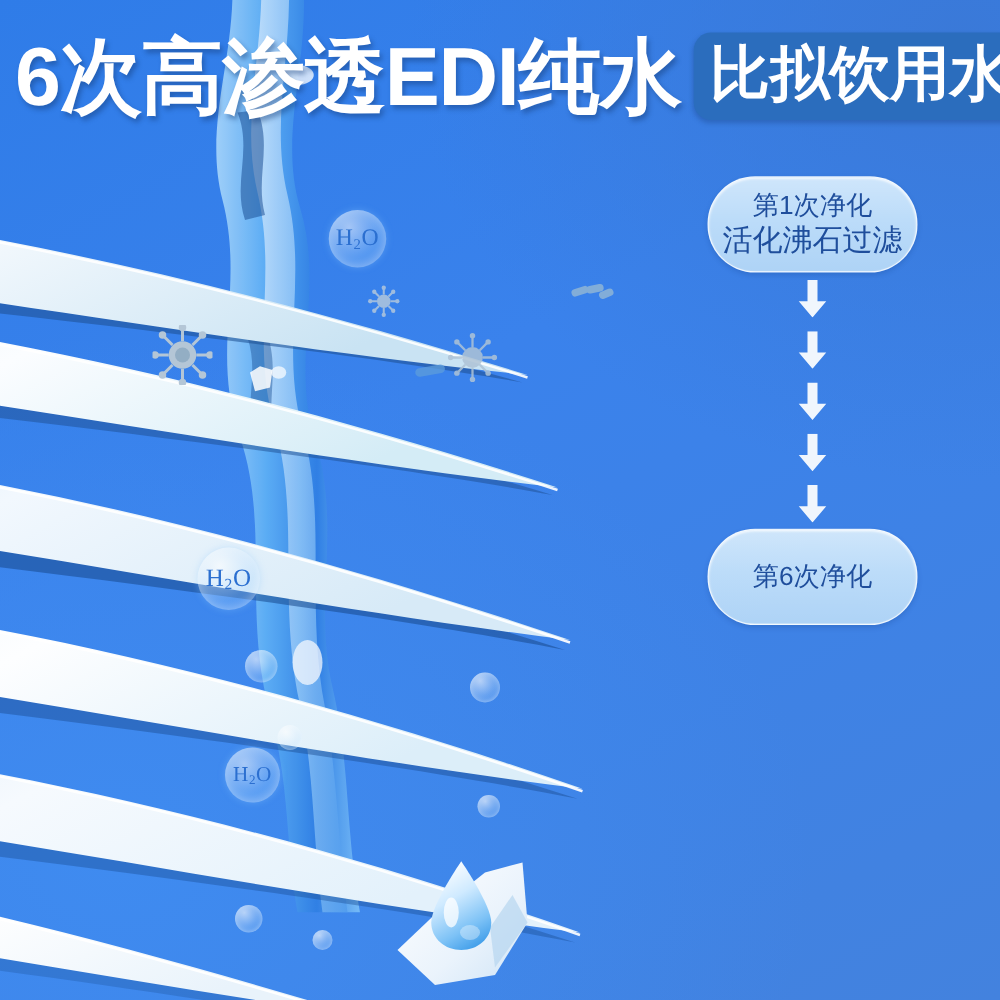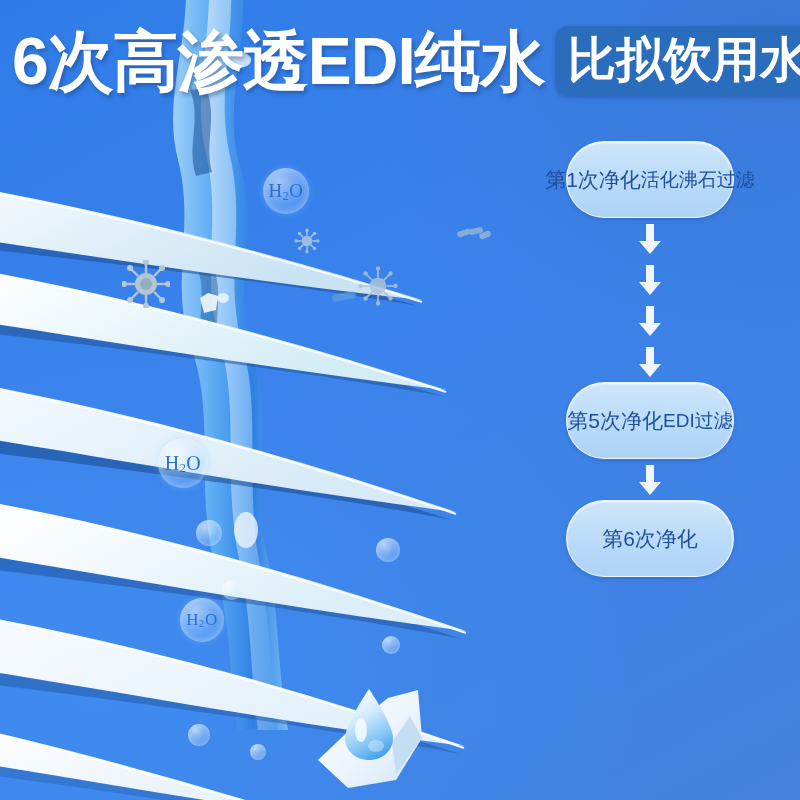--- a/index.html
+++ b/index.html
@@ -95,30 +95,30 @@
     width:168px;
     z-index:30;
     display:flex; flex-direction:column; align-items:center;
   }
   .step {
     width:168px; height:77px;
     border-radius:38px;
     background:linear-gradient(180deg,#cfe6fb 0%, #bcdcf9 45%, #aed3f6 100%);
     border:1px solid rgba(255,255,255,.75);
     box-shadow:0 2px 4px rgba(20,60,130,.22), inset 0 1px 2px rgba(255,255,255,.85);
-    display:flex; flex-direction:row;
+    display:flex; flex-direction:column;
     align-items:center; justify-content:center;
     color:#1f4e9c;
     font-size:21px;
     line-height:1.22;
     font-weight:normal;
     font-family:"Liberation Sans","DejaVu Sans",sans-serif;
     white-space:nowrap;
   }
-  .step-line2 { font-size:19px; }
+  .step-line2 { font-size:24px; }
   .arrow {
     width:26px; height:30px;
     margin:6px 0 5px 0;
     display:block;
   }
 </style>
 </head>
 <body>
 
 <div id="poster">
@@ -395,24 +395,20 @@
     </svg>
 
     <svg class="arrow" viewBox="0 0 26 30">
       <path d="M9 0 H17 V17 H24 L13 30 L2 17 H9 Z" fill="#f0f6fd"></path>
     </svg>
 
     <svg class="arrow" viewBox="0 0 26 30">
       <path d="M9 0 H17 V17 H24 L13 30 L2 17 H9 Z" fill="#f0f6fd"></path>
     </svg>
 
-    <div class="step">
-      <span>第5次净化</span>
-      <span class="step-line2">EDI过滤</span>
-    </div>
     <svg class="arrow" viewBox="0 0 26 30">
       <path d="M9 0 H17 V17 H24 L13 30 L2 17 H9 Z" fill="#f0f6fd"></path>
     </svg>
 
     <div class="step">
       <span>第6次净化</span>
     </div>
 
   </div>
 

